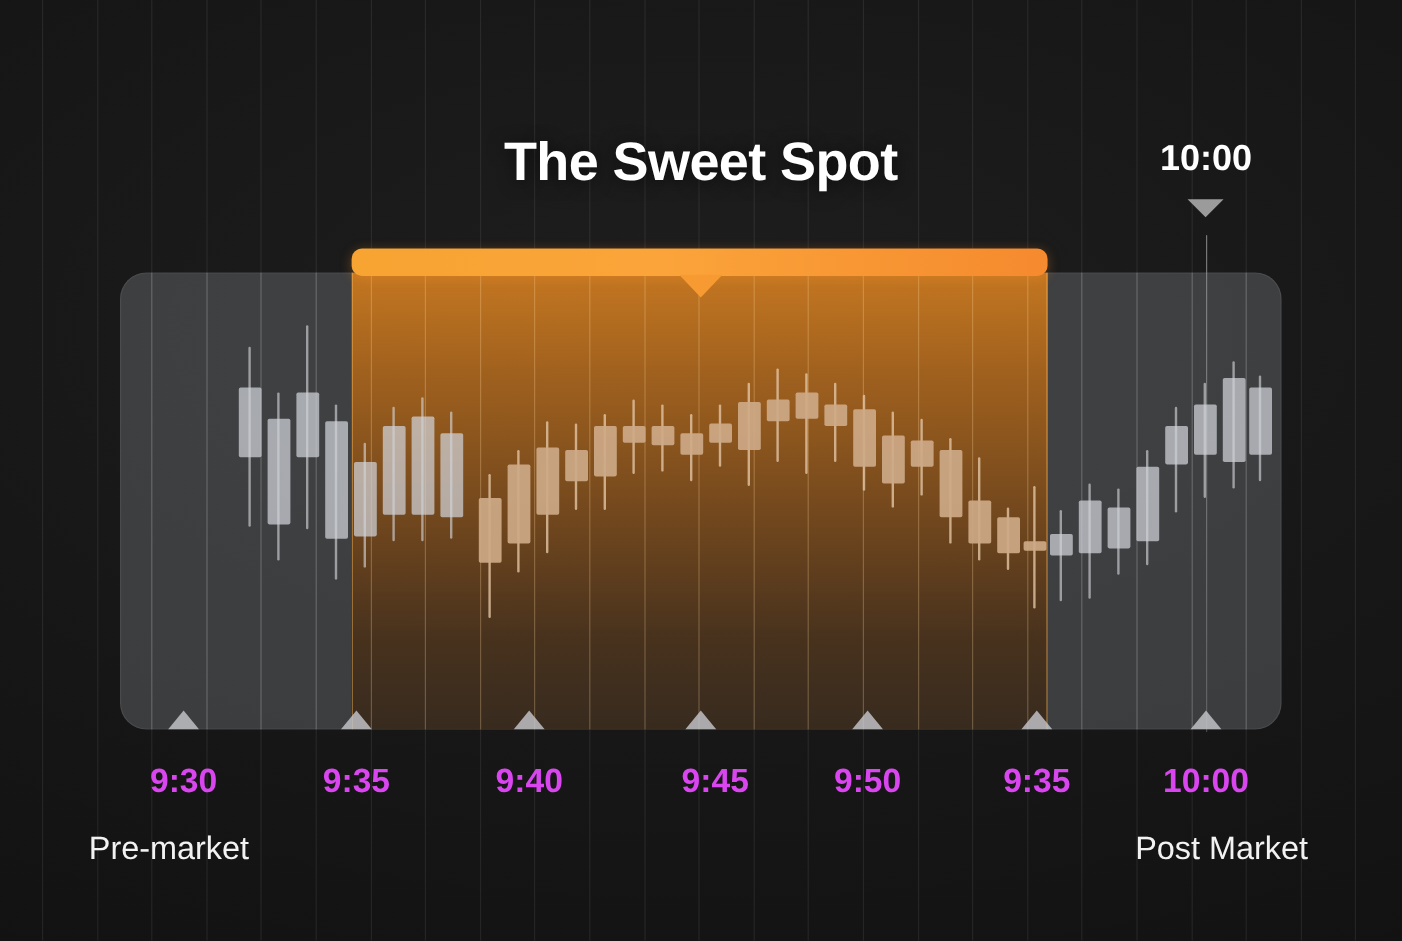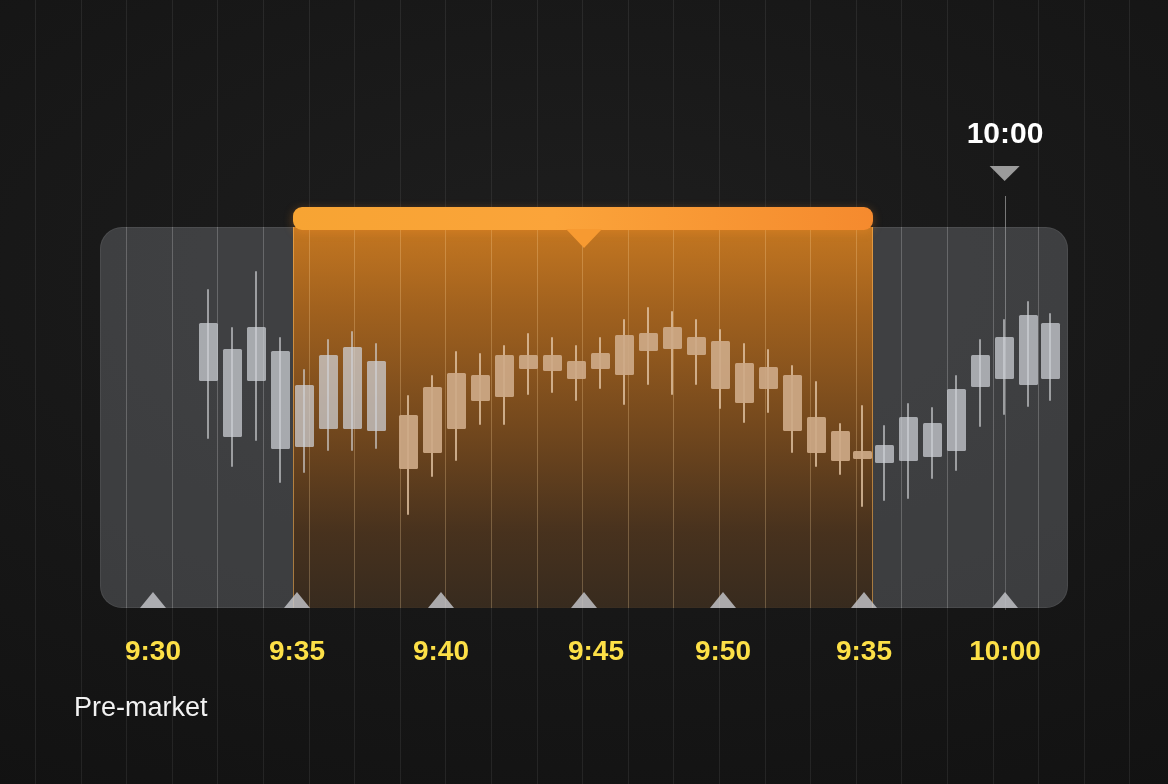--- a/index.html
+++ b/index.html
@@ -114,21 +114,21 @@
     position:absolute;bottom:0;transform:translateX(-50%);
     width:0;height:0;
     border-left:13px solid transparent;
     border-right:13px solid transparent;
     border-bottom:16px solid rgba(196,198,202,.82);
   }
 
   
   .axis-lbl{
     position:absolute;top:637px;transform:translateX(-50%);
-    color:#fde047;font-size:28px;font-weight:bold;line-height:1;white-space:nowrap;
+    color:#d946ef;font-size:28px;font-weight:bold;line-height:1;white-space:nowrap;
   }
   .edge-lbl{
     position:absolute;top:694px;
     color:#f2f2f2;font-size:27px;font-weight:normal;line-height:1;white-space:nowrap;
   }
   .edge-lbl.left{left:74px;}
   .edge-lbl.right{right:78px;}
 </style>
 </head>
 <body>
@@ -157,20 +157,21 @@
       <i style="left: 810px;"></i>
       <i style="left: 856px;"></i>
       <i style="left: 901px;"></i>
       <i style="left: 947px;"></i>
       <i style="left: 993px;"></i>
       <i style="left: 1038px;"></i>
       <i style="left: 1084px;"></i>
       <i style="left: 1129px;"></i>
     </div>
 
+  <div class="title">The Sweet Spot</div>
 
   <div class="now-marker">
     <div class="lbl">10:00</div>
     <div class="tri"></div>
   </div>
   <div class="now-line"></div>
 
   <div class="panel" id="panel">
     <div id="panel-grid">
         <div class="panel-gridline" style="left: 26px;"></div>
@@ -363,14 +364,15 @@
       <div class="axis-lbl" style="left: 153px;">9:30</div>
       <div class="axis-lbl" style="left: 297px;">9:35</div>
       <div class="axis-lbl" style="left: 441px;">9:40</div>
       <div class="axis-lbl" style="left: 596px;">9:45</div>
       <div class="axis-lbl" style="left: 723px;">9:50</div>
       <div class="axis-lbl" style="left: 864px;">9:35</div>
       <div class="axis-lbl" style="left: 1005px;">10:00</div>
     </div>
 
   <div class="edge-lbl left">Pre-market</div>
+  <div class="edge-lbl right">Post Market</div>
 
 </div>
 
 </body></html>

